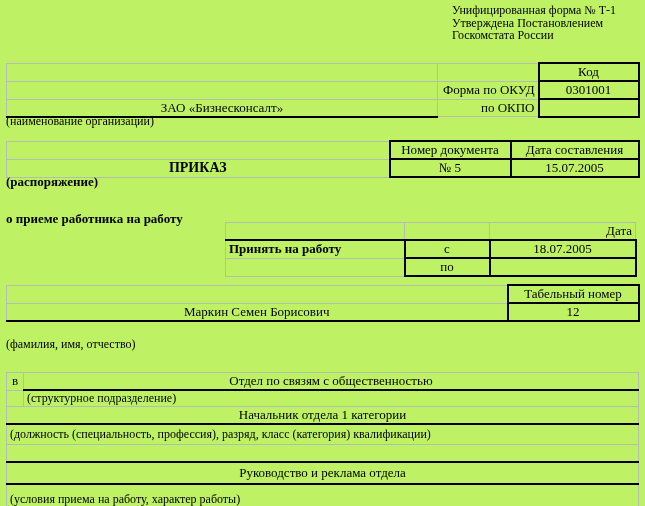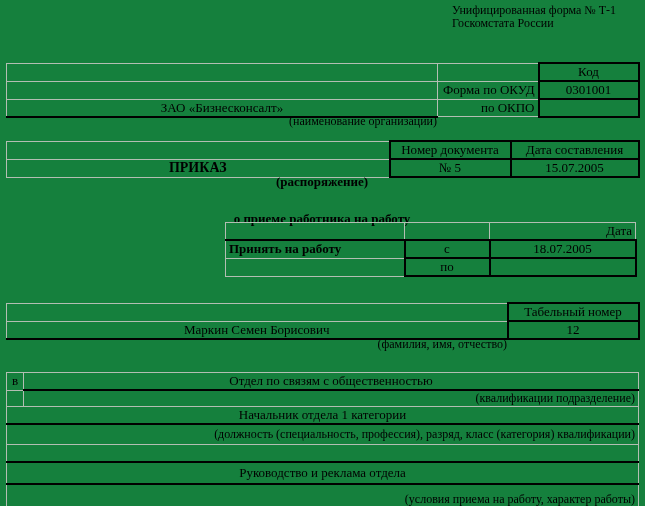--- a/index.html
+++ b/index.html
@@ -1,44 +1,45 @@
 <!DOCTYPE html>
 <html><head>
 <meta charset="utf-8">
 <style>
   html,body{margin:0;padding:0;background:#fff;}
   .page{
-    position:relative;width:645px;height:506px;background:#15803d;
+    position:relative;width:645px;height:506px;background:#bef264;
     font-family:"Liberation Serif","DejaVu Serif",serif;color:#000;
     font-size:13px;overflow:hidden;
   }
   .abs{position:absolute;}
   table{border-collapse:collapse;table-layout:fixed;position:absolute;}
   td{
     border:1px solid #b3beb3;padding:0 3px;overflow:hidden;
     white-space:nowrap;vertical-align:middle;font-size:13px;
   }
   td.blk{border:2px solid #000;}
   td.blk-b{border-bottom:2px solid #000;}
   .c{text-align:center;}
   .r{text-align:right;}
   .b{font-weight:bold;}
   .meta-note{font-size:12px;line-height:12.5px;white-space:nowrap;}
-  .cap{font-size:12px;text-align:right;white-space:nowrap;}
-  .subtitle{font-weight:bold;text-align:center;line-height:14px;font-size:13px;}
+  .cap{font-size:12px;text-align:left;white-space:nowrap;}
+  .subtitle{font-weight:bold;line-height:14px;font-size:13px;}
   .order-title{font-size:14px;text-align:center;}
   td.vbot{vertical-align:bottom;padding-bottom:2px;}
 </style>
 </head>
 <body>
 
 <div class="page">
 
   <div class="abs meta-note" style="left:452px;top:4px;">
     <div>Унифицированная форма № Т-1</div>
+    <div>Утверждена Постановлением</div>
     <div>Госкомстата России</div>
   </div>
 
   <table style="left:6px;top:62px;width:632px;">
     <colgroup>
         <col style="width:431px">
         <col style="width:101px">
         <col style="width:100px">
       </colgroup>
     <tbody>
@@ -101,21 +102,21 @@
       <td class="blk c">18.07.2005</td>
     </tr>
     <tr style="height:18px;">
       <td></td>
       <td class="blk c">по</td>
       <td class="blk c"></td>
     </tr>
   </tbody>
     </table>
 
-  <table style="left:6px;top:302px;width:632px;">
+  <table style="left:6px;top:284px;width:632px;">
     <colgroup>
         <col style="width:501px">
         <col style="width:131px">
       </colgroup>
     <tbody>
         <tr style="height:15px;">
       <td></td>
       <td class="blk c">Табельный номер</td>
     </tr>
     <tr style="height:18px;">
@@ -131,21 +132,21 @@
         <col style="width:17px">
         <col style="width:615px">
       </colgroup>
     <tbody>
         <tr style="height:17px;">
       <td class="c">в</td>
       <td class="c blk-b">Отдел по связям с общественностью</td>
     </tr>
     <tr style="height:15px;">
       <td></td>
-      <td class="cap">(квалификации подразделение)</td>
+      <td class="cap">(структурное подразделение)</td>
     </tr>
     <tr style="height:16px;">
       <td colspan="2" class="c blk-b">Начальник отдела 1 категории</td>
     </tr>
     <tr style="height:20px;">
       <td colspan="2" class="cap">(должность (специальность, профессия), разряд, класс (категория) квалификации)</td>
     </tr>
     <tr style="height:18px;">
       <td colspan="2" class="blk-b"></td>
     </tr>

